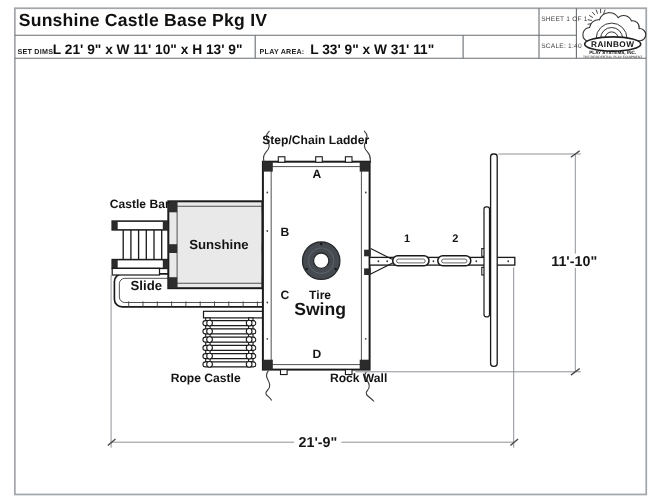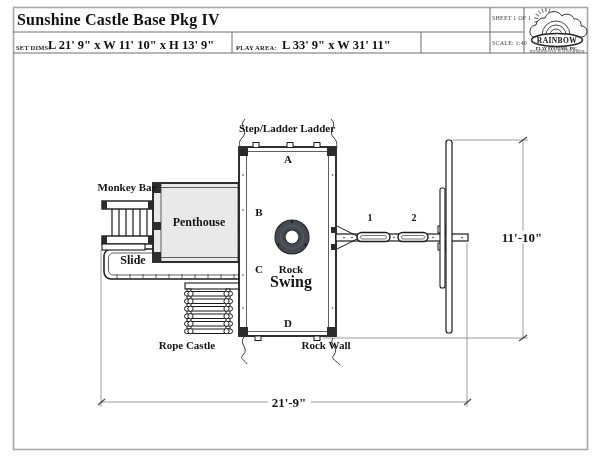--- a/index.html
+++ b/index.html
@@ -1,17 +1,17 @@
 <!DOCTYPE html>
 <html><head>
 <meta charset="utf-8">
 <style>
   html,body{margin:0;padding:0;background:#fff;}
   #page{position:relative;width:596px;height:458px;background:#fff;overflow:hidden;
-        font-family:Liberation Serif, serif;color:#111;}
+        font-family:Liberation Sans, sans-serif;color:#111;}
   svg{position:absolute;left:0;top:0;}
   .lbl{position:absolute;transform:translate(-50%,-50%);font-weight:bold;color:#141414;
        white-space:nowrap;line-height:1;}
   .dimtxt{position:absolute;transform:translate(-50%,-50%);font-weight:bold;color:#161616;
        white-space:nowrap;background:#fff;padding:0 4px;line-height:1;font-size:13px;}
   .hdr-title{position:absolute;left:17px;top:11px;font-size:16px;font-weight:bold;
        letter-spacing:.2px;color:#101010;}
   .hdr-small-label{position:absolute;font-size:6.5px;font-weight:bold;color:#222;letter-spacing:.2px;}
   .hdr-value{position:absolute;font-size:12.5px;font-weight:bold;color:#101010;}
   .hdr-tiny{position:absolute;font-size:6px;color:#444;letter-spacing:.2px;}
@@ -234,27 +234,27 @@
   <div class="hdr-value" style="left:48px;top:38px;">L 21' 9" x W 11' 10" x H 13' 9"</div>
   <div class="hdr-small-label" style="left:236px;top:44px;">PLAY AREA:</div>
   <div class="hdr-value" style="left:282px;top:38px;">L 33' 9" x W 31' 11"</div>
   <div class="hdr-tiny" style="left:492px;top:15px;">SHEET 1 OF 1</div>
   <div class="hdr-tiny" style="left:492px;top:40px;">SCALE: 1:40</div>
 
   <div class="logo-txt" style="left:557px;top:40px;font-size:7.5px;letter-spacing:.4px;">RAINBOW</div>
   <div class="logo-txt" style="left:557px;top:48px;font-size:4.2px;">PLAY SYSTEMS, INC.</div>
   <div class="logo-txt" style="left:557px;top:51.5px;font-size:3px;color:#666;">THE RESIDENTIAL PLAY EQUIPMENT</div>
 
-  <div class="lbl" style="left:287px;top:128px;font-size:11px;">Step/Ladder Ladder</div>
-  <div class="lbl" style="left:127px;top:187px;font-size:11px;">Monkey Bar</div>
-  <div class="lbl" style="left:199px;top:222px;font-size:12px;">Penthouse</div>
+  <div class="lbl" style="left:287px;top:128px;font-size:11px;">Step/Chain Ladder</div>
+  <div class="lbl" style="left:127px;top:187px;font-size:11px;">Castle Bar</div>
+  <div class="lbl" style="left:199px;top:222px;font-size:12px;">Sunshine</div>
   <div class="lbl" style="left:133px;top:260px;font-size:12px;">Slide</div>
   <div class="lbl" style="left:187px;top:345px;font-size:11px;">Rope Castle</div>
   <div class="lbl" style="left:290px;top:345px;font-size:11px;margin-left:36px;">Rock Wall</div>
-  <div class="lbl" style="left:291px;top:269px;font-size:11px;">Rock</div>
+  <div class="lbl" style="left:291px;top:269px;font-size:11px;">Tire</div>
   <div class="lbl" style="left:291px;top:282px;font-size:16px;">Swing</div>
 
   <div class="lbl" style="left:288px;top:159px;font-size:11px;">A</div>
   <div class="lbl" style="left:259px;top:212px;font-size:11px;">B</div>
   <div class="lbl" style="left:259px;top:269px;font-size:11px;">C</div>
   <div class="lbl" style="left:288px;top:323px;font-size:11px;">D</div>
 
   <div class="lbl" style="left:370px;top:218px;font-size:10px;">1</div>
   <div class="lbl" style="left:414px;top:218px;font-size:10px;">2</div>
 

